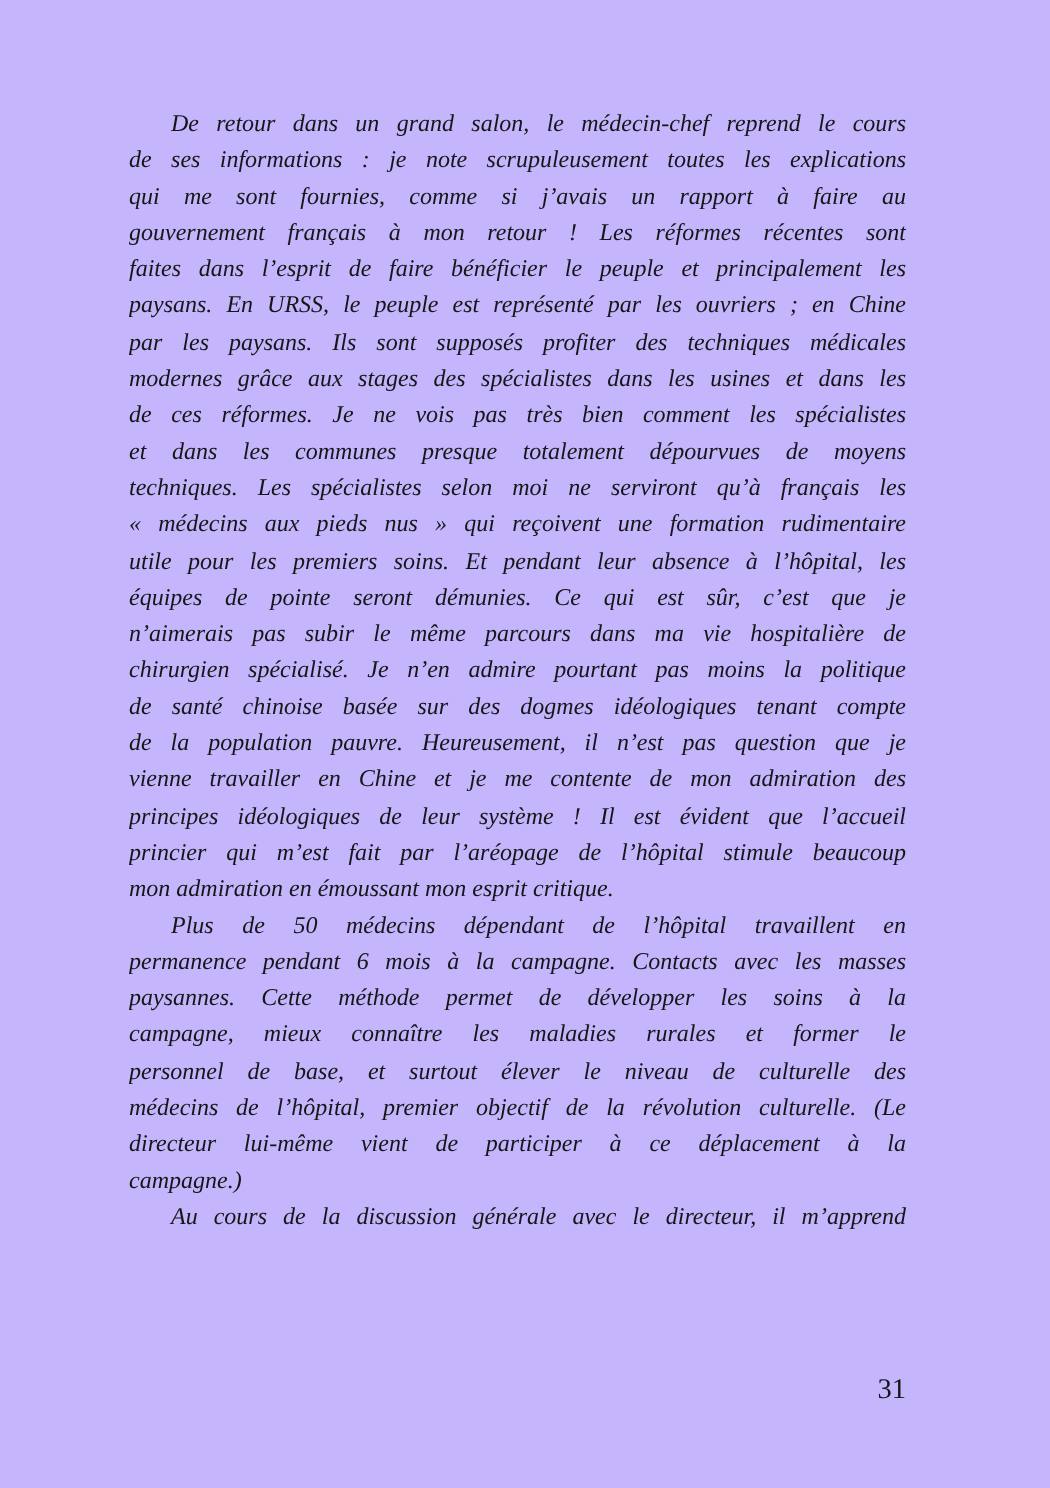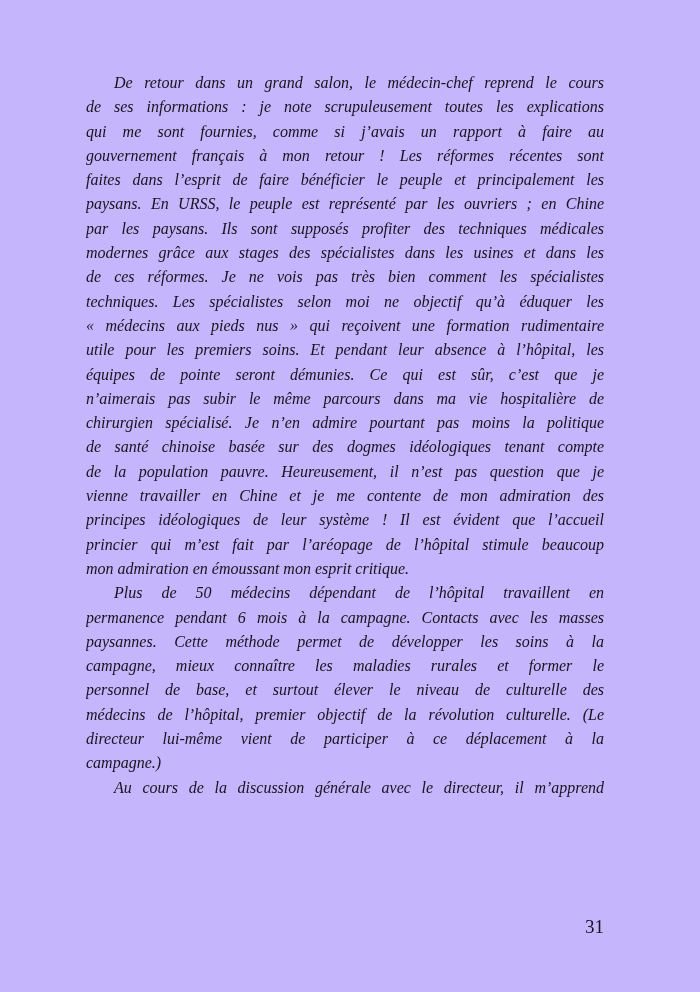--- a/index.html
+++ b/index.html
@@ -63,21 +63,22 @@
   <div class="text-block">
       <div class="line indent">De retour dans un grand salon, le médecin-chef reprend le cours</div>
       <div class="line">de ses informations : je note scrupuleusement toutes les explications</div>
       <div class="line">qui me sont fournies, comme si j’avais un rapport à faire au</div>
       <div class="line">gouvernement français à mon retour ! Les réformes récentes sont</div>
       <div class="line">faites dans l’esprit de faire bénéficier le peuple et principalement les</div>
       <div class="line">paysans. En URSS, le peuple est représenté par les ouvriers ; en Chine</div>
       <div class="line">par les paysans. Ils sont supposés profiter des techniques médicales</div>
       <div class="line">modernes grâce aux stages des spécialistes dans les usines et dans les</div>
       <div class="line">de ces réformes. Je ne vois pas très bien comment les spécialistes</div>
-      <div class="line">techniques. Les spécialistes selon moi ne objectif qu’à éduquer les</div>
+      <div class="line">et dans les communes presque totalement dépourvues de moyens</div>
+      <div class="line">techniques. Les spécialistes selon moi ne serviront qu’à français les</div>
       <div class="line">« médecins aux pieds nus » qui reçoivent une formation rudimentaire</div>
       <div class="line">utile pour les premiers soins. Et pendant leur absence à l’hôpital, les</div>
       <div class="line">équipes de pointe seront démunies. Ce qui est sûr, c’est que je</div>
       <div class="line">n’aimerais pas subir le même parcours dans ma vie hospitalière de</div>
       <div class="line">chirurgien spécialisé. Je n’en admire pourtant pas moins la politique</div>
       <div class="line">de santé chinoise basée sur des dogmes idéologiques tenant compte</div>
       <div class="line">de la population pauvre. Heureusement, il n’est pas question que je</div>
       <div class="line">vienne travailler en Chine et je me contente de mon admiration des</div>
       <div class="line">principes idéologiques de leur système ! Il est évident que l’accueil</div>
       <div class="line">princier qui m’est fait par l’aréopage de l’hôpital stimule beaucoup</div>

